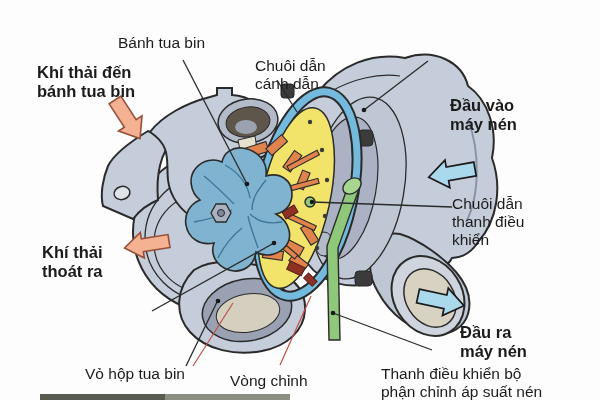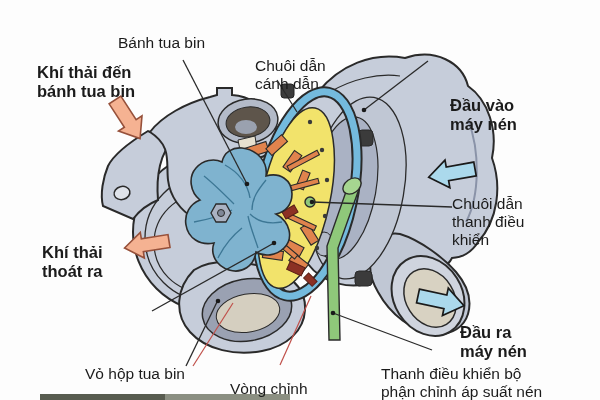--- a/index.html
+++ b/index.html
@@ -193,16 +193,16 @@
 
   <div class="lbl" style="left:452px;top:195px;width:96px;">Chuôi dẫn thanh điều khiển</div>
 
   <div class="lbl b" style="left:42px;top:243px;width:86px;">Khí thải thoát ra</div>
 
   <div class="lbl b" style="left:460px;top:290px;width:80px;margin-top:33px;">Đầu ra máy nén</div>
 
 
   <div class="lbl nowrap" style="left:85px;top:365px;width:128px;">Vỏ hộp tua bin</div>
 
-  <div class="lbl nowrap" style="left:230px;top:380px;width:106px;">Vòng chỉnh</div>
+  <div class="lbl nowrap" style="left:230px;top:372px;width:106px;">Vòng chỉnh</div>
 
   <div class="lbl" style="left:381px;top:349px;width:178px;margin-top:16px;">Thanh điều khiển bộ phận chỉnh áp suất nén</div>
 </div>
 
 </body></html>

